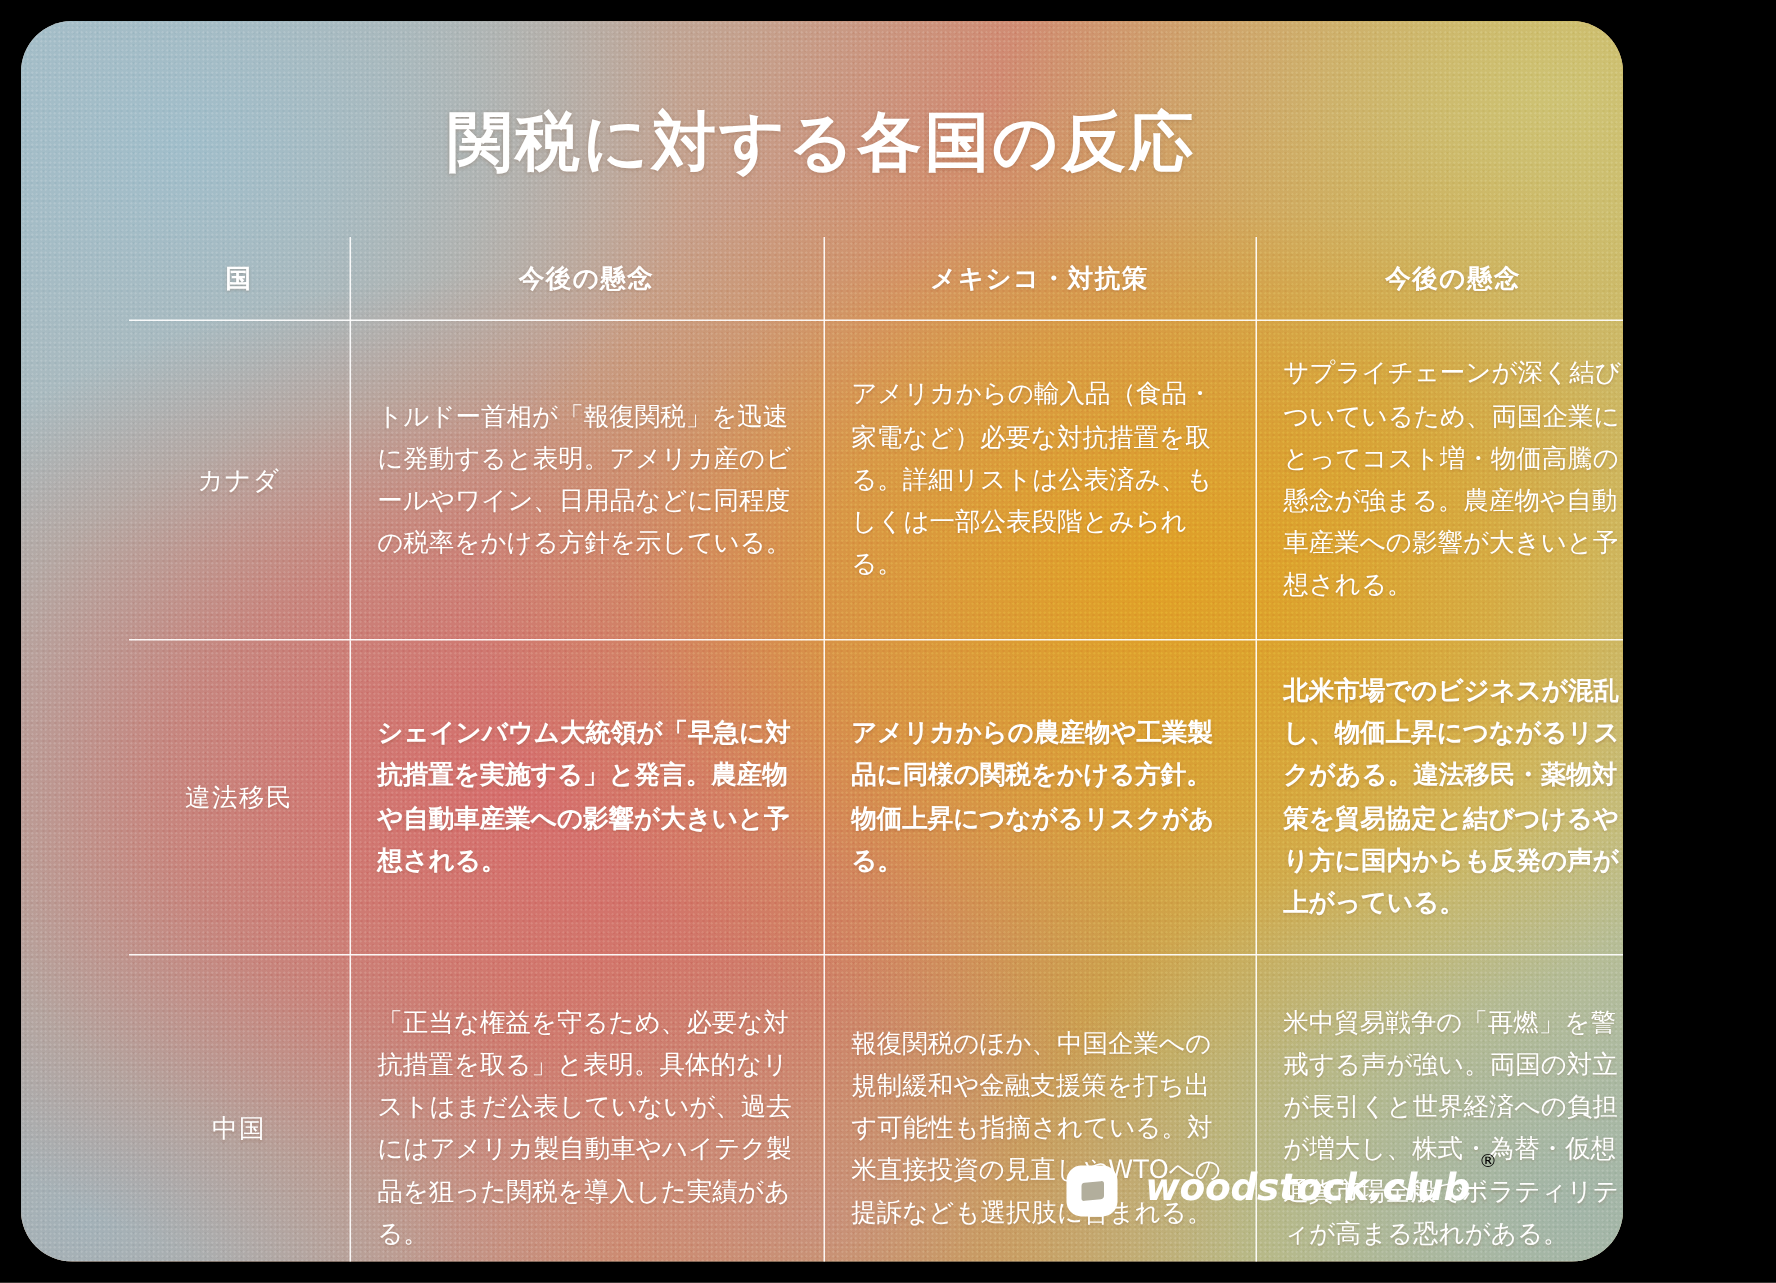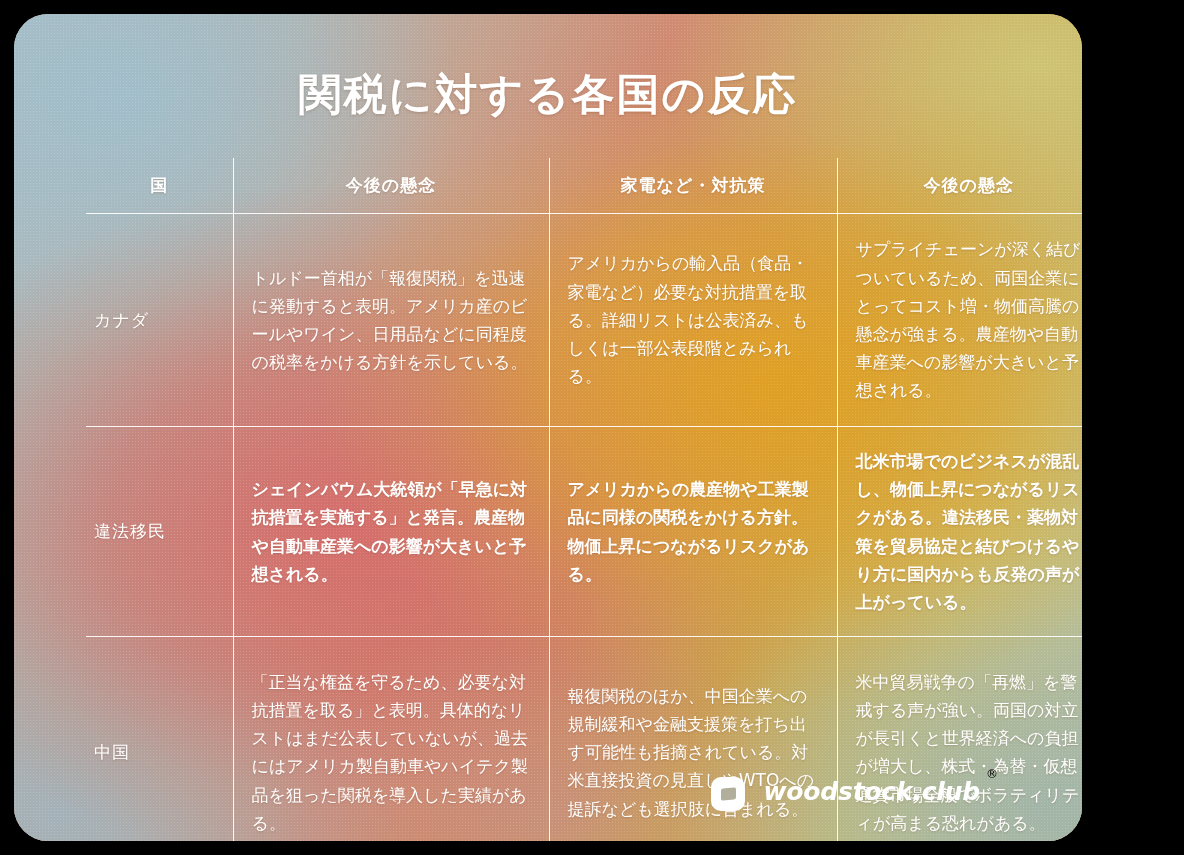--- a/index.html
+++ b/index.html
@@ -134,21 +134,21 @@
   }
   table.data th {
     font-size: 17px;
     font-weight: 700;
     text-align: center;
     height: 55px;
     padding: 0 6px;
     letter-spacing: 1px;
   }
   table.data td.country {
-    text-align: left;
+    text-align: center;
     font-size: 17px;
     font-weight: 400;
     letter-spacing: 1px;
     padding: 0 8px;
   }
   table.data td.cell {
     font-size: 17px;
     line-height: 1.66;
     padding: 20px 18px;
     text-align: left;
@@ -224,21 +224,21 @@
       <colgroup>
         <col class="c-country">
         <col class="c-main">
         <col class="c-counter">
         <col class="c-concern">
       </colgroup>
       <thead>
         <tr>
           <th>国</th>
           <th>今後の懸念</th>
-          <th>家電など・対抗策</th>
+          <th>メキシコ・対抗策</th>
           <th>今後の懸念</th>
         </tr>
       </thead>
       <tbody>
         <tr class="row-canada">
           <td class="country">カナダ</td>
           <td class="cell">トルドー首相が「報復関税」を迅速に発動すると表明。アメリカ産のビールやワイン、日用品などに同程度の税率をかける方針を示している。</td>
           <td class="cell">アメリカからの輸入品（食品・家電など）必要な対抗措置を取る。詳細リストは公表済み、もしくは一部公表段階とみられる。</td>
           <td class="cell">サプライチェーンが深く結びついているため、両国企業にとってコスト増・物価高騰の懸念が強まる。農産物や自動車産業への影響が大きいと予想される。</td>
         </tr>

